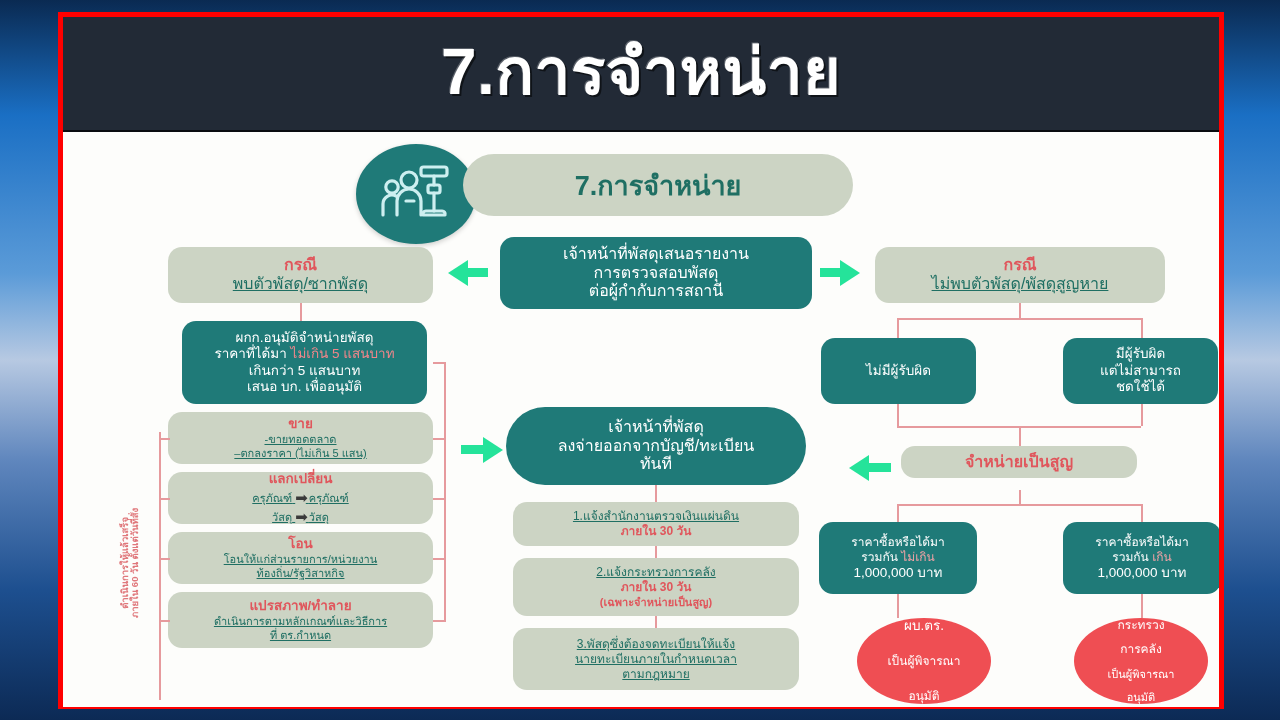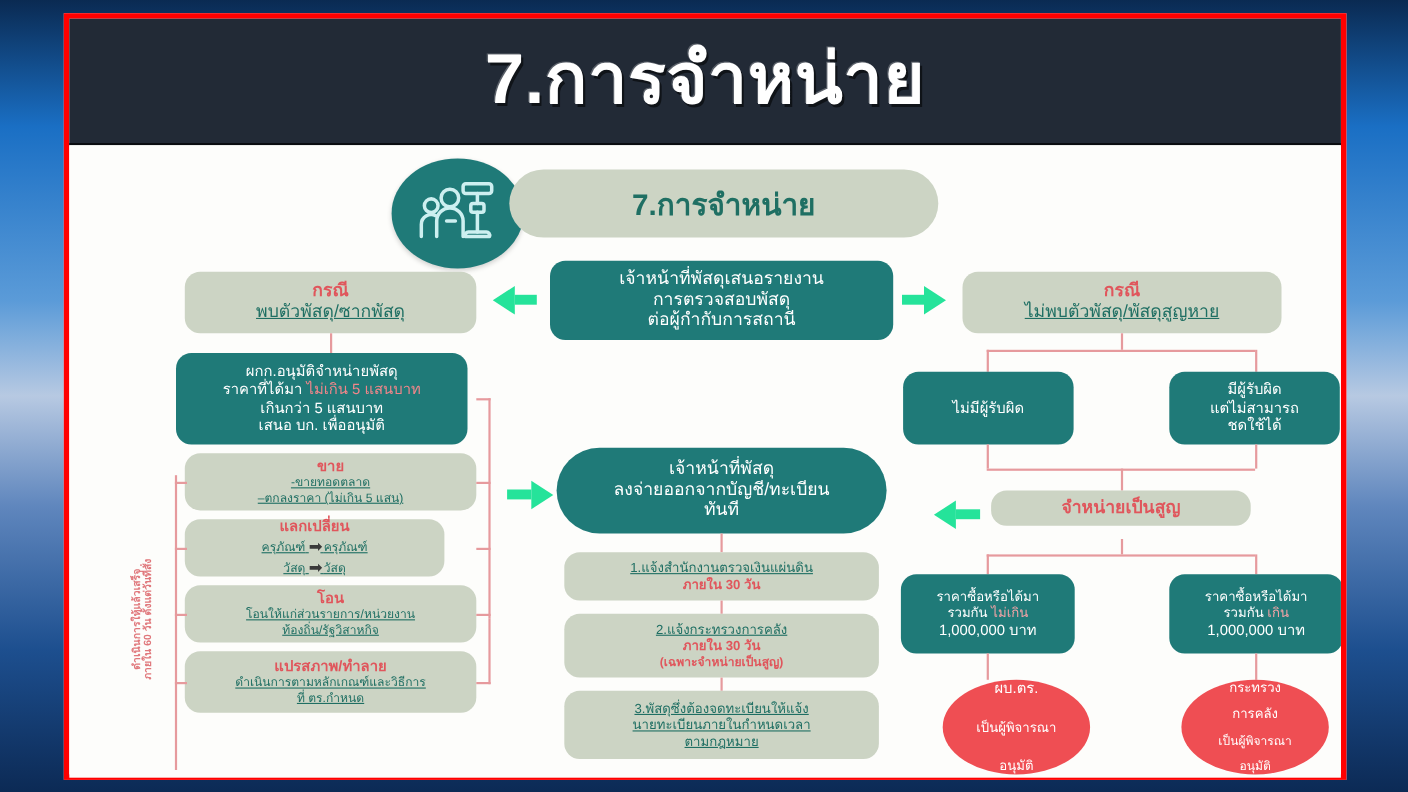--- a/index.html
+++ b/index.html
@@ -133,21 +133,21 @@
     <div class="arr-tail" style="left:757px; top:136px; width:20px;"></div>
     <div class="arrow arr-right" style="left:777px; top:128px;"></div>
 
     <div class="node sage" style="left:105px; top:115px; width:265px; height:56px;">
       <div class="l1 ttl-red">กรณี</div>
       <div class="l1 sub-teal">พบตัวพัสดุ/ซากพัสดุ</div>
     </div>
 
     <div class="ln lnv" style="left:237px; top:171px; height:18px;"></div>
 
-    <div class="node teal" style="left:97px; top:189px; width:265px; height:83px;">
+    <div class="node teal" style="left:119px; top:189px; width:245px; height:83px;">
       <div class="l2 sub-white">ผกก.อนุมัติจำหน่ายพัสดุ</div>
       <div class="l2 sub-white">
         <span>ราคาที่ได้มา </span><span class="hl-red">ไม่เกิน 5 แสนบาท</span>
       </div>
       <div class="l2 sub-white">เกินกว่า 5 แสนบาท</div>
       <div class="l2 sub-white">เสนอ บก. เพื่ออนุมัติ</div>
     </div>
 
     <div class="ln lnv" style="left:381px; top:230px; height:200px;"></div>
     <div class="ln lnh" style="left:370px; top:230px; width:13px;"></div>
@@ -155,21 +155,21 @@
     <div class="ln lnv" style="left:96px; top:300px; height:268px;"></div>
 
     <div class="node sage" style="left:105px; top:280px; width:265px; height:52px;">
       <div class="l2 ttl-red">ขาย</div>
       <div class="l4 sub-teal">-ขายทอดตลาด</div>
       <div class="l4 sub-teal">–ตกลงราคา (ไม่เกิน 5 แสน)</div>
     </div>
     <div class="ln lnh" style="left:96px; top:306px; width:11px;"></div>
     <div class="ln lnh" style="left:370px; top:306px; width:13px;"></div>
 
-    <div class="node sage" style="left:105px; top:340px; width:236px; height:52px;">
+    <div class="node sage" style="left:105px; top:340px; width:265px; height:52px;">
       <div class="l2 ttl-red">แลกเปลี่ยน</div>
       <div class="l4 sub-teal">
         <span>ครุภัณฑ์</span>
         <span class="swap">➡</span>
         <span>ครุภัณฑ์</span>
       </div>
       <div class="l4 sub-teal">
         <span>วัสดุ</span>
         <span class="swap">➡</span>
         <span>วัสดุ</span>

